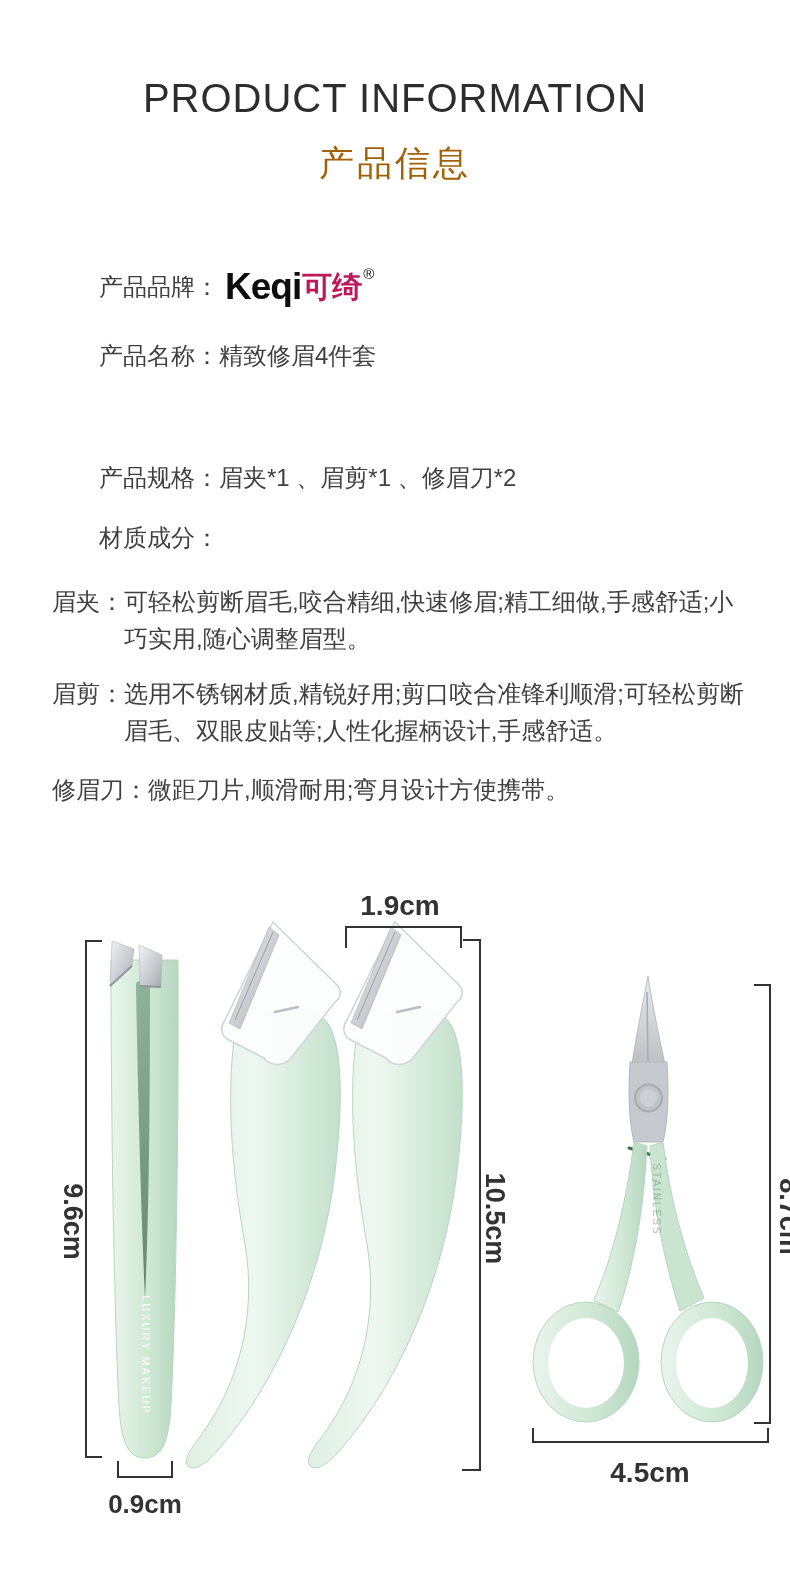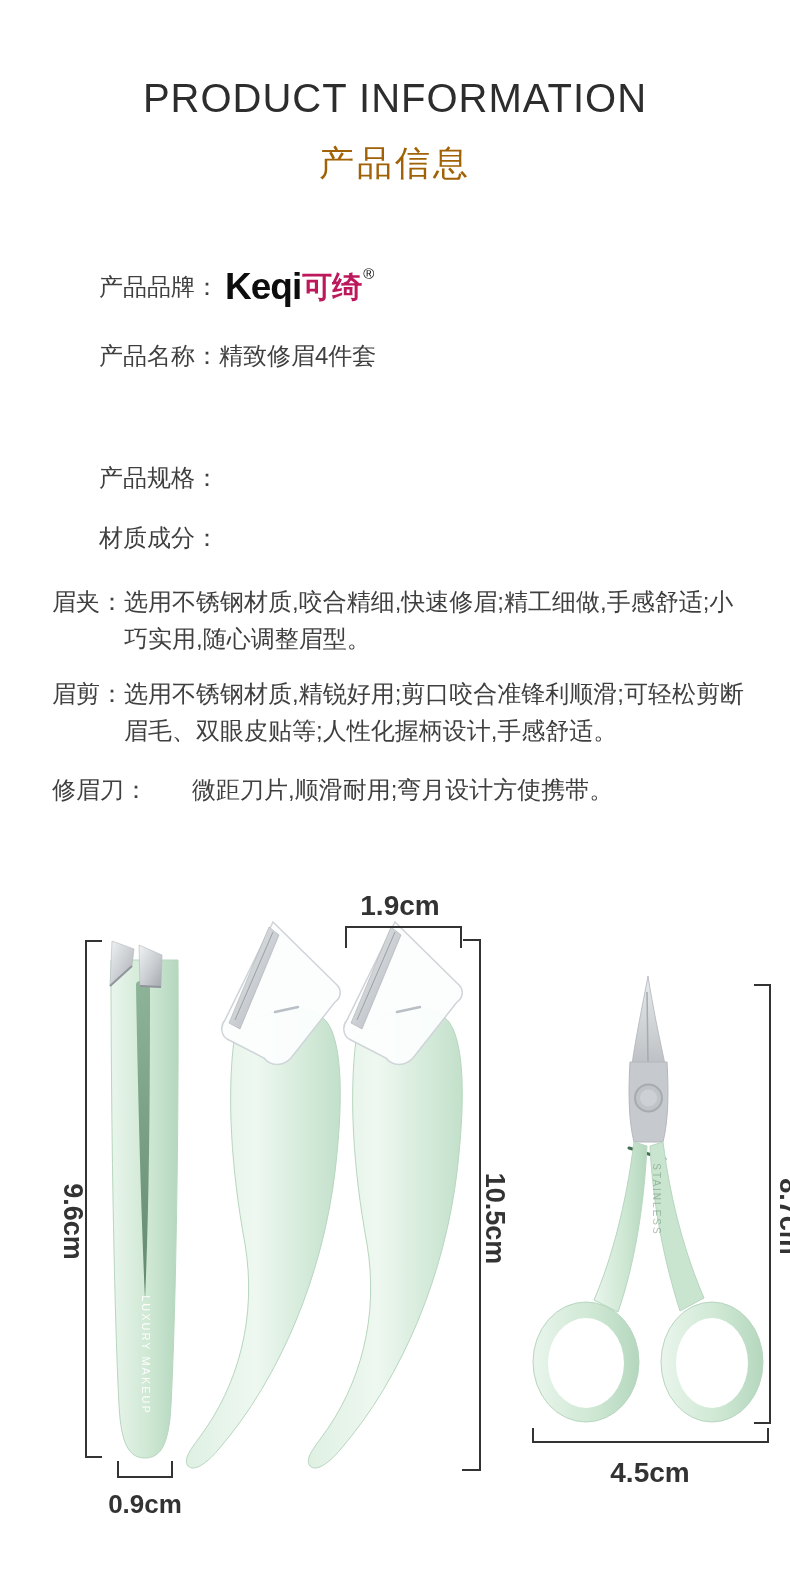--- a/index.html
+++ b/index.html
@@ -18,21 +18,21 @@
   .spec-row .lab{flex:none;}
   .r-brand{top:266px;}
   .r1{top:340px;}.r2{top:402px;}.r3{top:462px;}.r4{top:522px;flex-direction:column;}
   .brand-en{font-size:37px;font-weight:700;letter-spacing:-1px;color:#0d0d0d;margin-left:6px;}
   .brand-zh{font-size:30px;font-weight:700;color:#be185d;margin-left:1px;}
   .brand-reg{font-size:15px;color:#0d0d0d;position:relative;top:-14px;margin-left:1px;}
   
   .desc-row{position:absolute;left:52px;width:700px;display:flex;
     font-size:24px;line-height:37px;color:#3f3f3f;}
   .desc-row .lab{flex:none;white-space:nowrap;}
-  .d1{top:583px;}.d2{top:675px;}.d3{top:771px;gap:44px;}
+  .d1{top:583px;}.d2{top:675px;}.d3{top:771px;}
   
   .stage{position:absolute;left:0;top:0;width:790px;height:1585px;margin-left:28px;}
   .stage svg{position:absolute;left:0;top:0;}
   .dim{position:absolute;font-weight:700;color:#333333;font-size:27px;text-align:center;}
   .rot{transform:rotate(90deg);}
   .dim-razor-w{left:312px;top:890px;width:120px;font-size:28px;}
   .dim-tweez-h{left:-4px;top:1206px;width:96px;}
   .dim-tweez-w{left:57px;top:1489px;width:120px;font-size:26px;}
   .dim-razor-h{left:411px;top:1203px;width:110px;}
   .dim-sciss-h{left:710px;top:1201px;width:100px;}
@@ -57,28 +57,29 @@
     <span class="brand-zh">可绮</span>
     <span class="brand-reg">®</span>
   </div>
 
   <div class="spec-row r1">
     <span class="lab">产品名称：</span>
     <span>精致修眉4件套</span>
   </div>
   <div class="spec-row r3">
     <span class="lab">产品规格：</span>
+    <span>眉夹*1 、眉剪*1 、修眉刀*2</span>
   </div>
   <div class="spec-row r4">
     <span class="lab">材质成分：</span>
   </div>
 
   <div class="desc-row d1">
     <span class="lab">眉夹：</span>
-    <span>选用不锈钢材质,咬合精细,快速修眉;精工细做,手感舒适;小巧实用,随心调整眉型。</span>
+    <span>可轻松剪断眉毛,咬合精细,快速修眉;精工细做,手感舒适;小巧实用,随心调整眉型。</span>
   </div>
   <div class="desc-row d2">
     <span class="lab">眉剪：</span>
     <span>选用不锈钢材质,精锐好用;剪口咬合准锋利顺滑;可轻松剪断眉毛、双眼皮贴等;人性化握柄设计,手感舒适。</span>
   </div>
   <div class="desc-row d3">
     <span class="lab">修眉刀：</span>
     <span>微距刀片,顺滑耐用;弯月设计方使携带。</span>
   </div>
 

